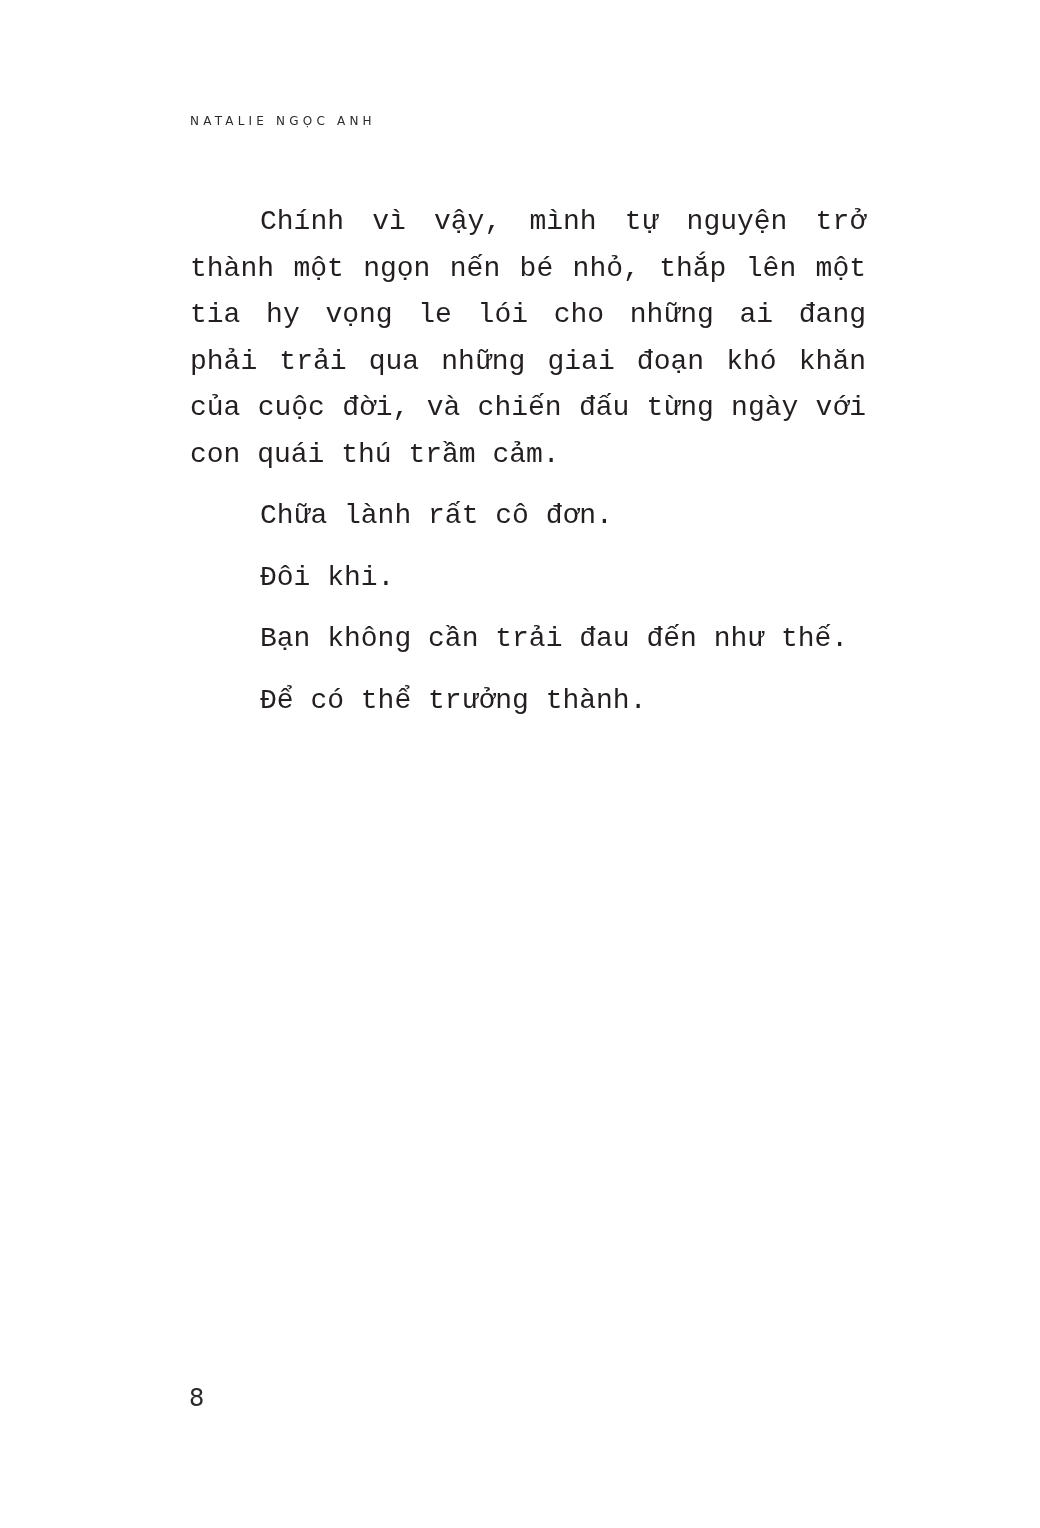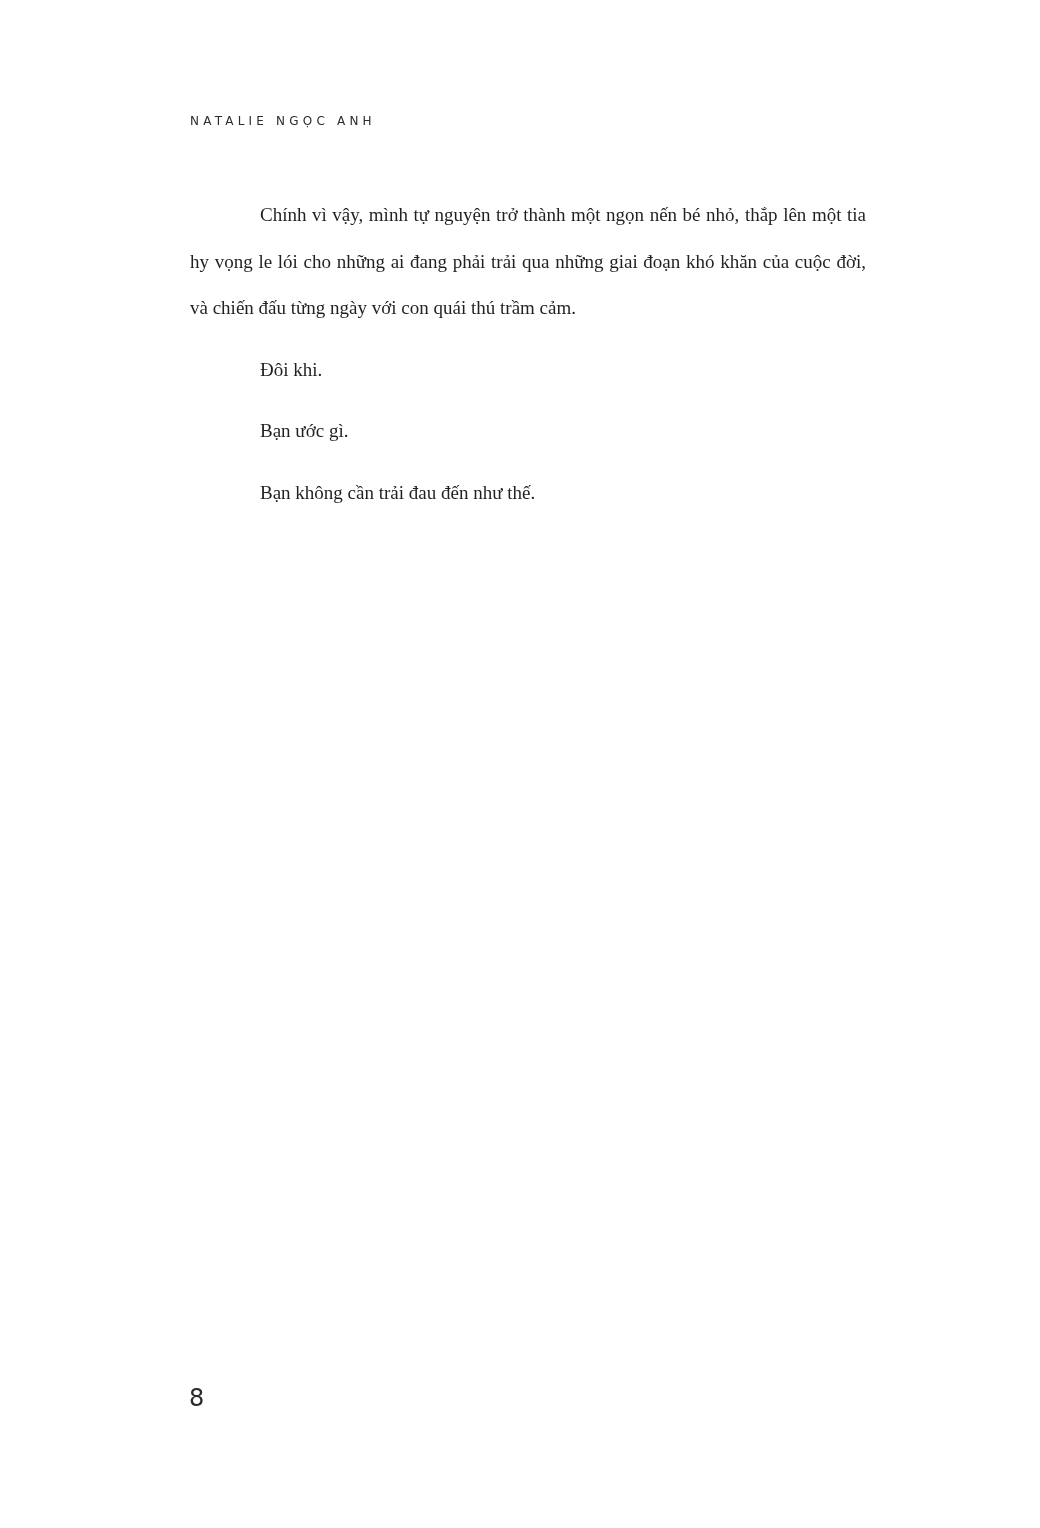--- a/index.html
+++ b/index.html
@@ -20,24 +20,24 @@
       top: 114px;
       font-family: "DejaVu Sans", sans-serif;
       font-size: 12px;
       letter-spacing: 4.2px;
       color: #2b2b2b;
       white-space: nowrap;
     }
     .body-text {
       position: absolute;
       left: 190px;
-      top: 192px;
+      top: 199px;
       width: 676px;
-      font-family: Liberation Serif, serif;
-      font-size: 19px;
+      font-family: Liberation Mono, monospace;
+      font-size: 28px;
       line-height: 46.5px;
       color: #231f20;
     }
     .body-text p {
       margin: 0 0 15px 0;
       text-indent: 70px;
       text-align: justify;
       text-align-last: left;
     }
     .page-number {
@@ -49,18 +49,19 @@
       color: #2b2b2b;
     }
   </style>
 </head>
 <body>
 
 <div class="running-head">NATALIE NGỌC ANH</div>
 
 <div class="body-text">
   <p>Chính vì vậy, mình tự nguyện trở thành một ngọn nến bé nhỏ, thắp lên một tia hy vọng le lói cho những ai đang phải trải qua những giai đoạn khó khăn của cuộc đời, và chiến đấu từng ngày với con quái thú trầm cảm.</p>
+  <p>Chữa lành rất cô đơn.</p>
   <p>Đôi khi.</p>
-  <p>Bạn ước gì.</p>
   <p>Bạn không cần trải đau đến như thế.</p>
+  <p>Để có thể trưởng thành.</p>
 </div>
 
 <div class="page-number">8</div>
 
 </body></html>

